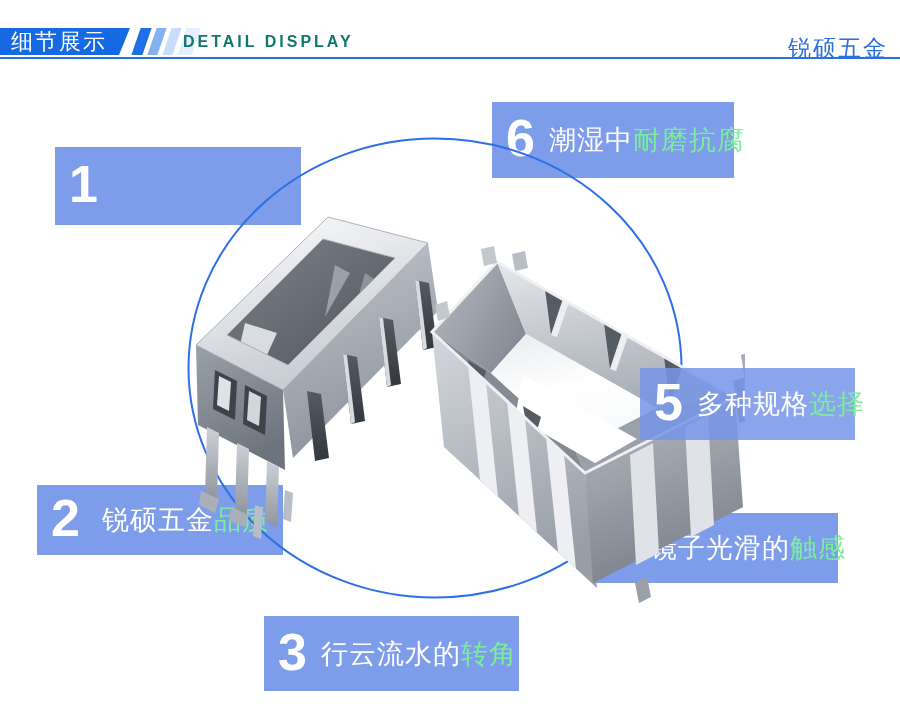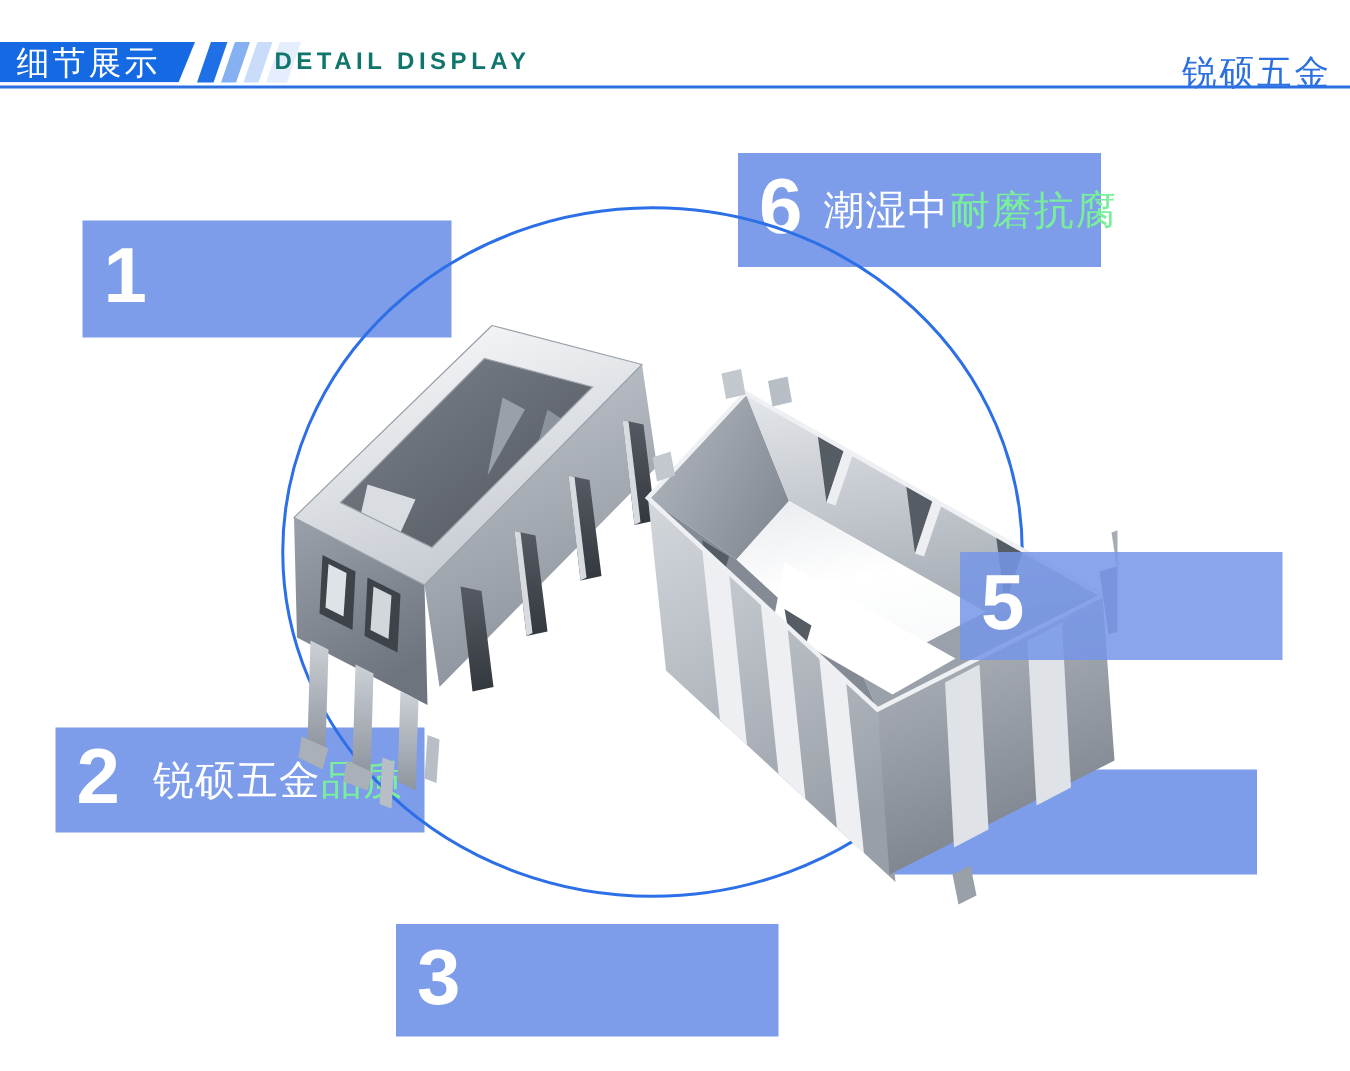--- a/index.html
+++ b/index.html
@@ -187,25 +187,28 @@
 
   <div class="co c1">
     <span class="num">1</span>
   </div>
   <div class="co c2">
     <span class="num">2</span>
     <span class="txt"><span>锐硕五金</span><span class="hl">品质</span></span>
   </div>
   <div class="co c3">
     <span class="num">3</span>
+    <span class="txt"><span>行云流水的</span><span class="hl">转角</span></span>
   </div>
   <div class="co c4">
     <span class="num">4</span>
+    <span class="txt"><span>镜子光滑的</span><span class="hl">触感</span></span>
   </div>
   <div class="co c5">
     <span class="num">5</span>
+    <span class="txt"><span>多种规格</span><span class="hl">选择</span></span>
   </div>
   <div class="co c6">
     <span class="num">6</span>
     <span class="txt"><span>潮湿中</span><span class="hl">耐磨抗腐</span></span>
   </div>
 
 </div>
 
 </body></html>

